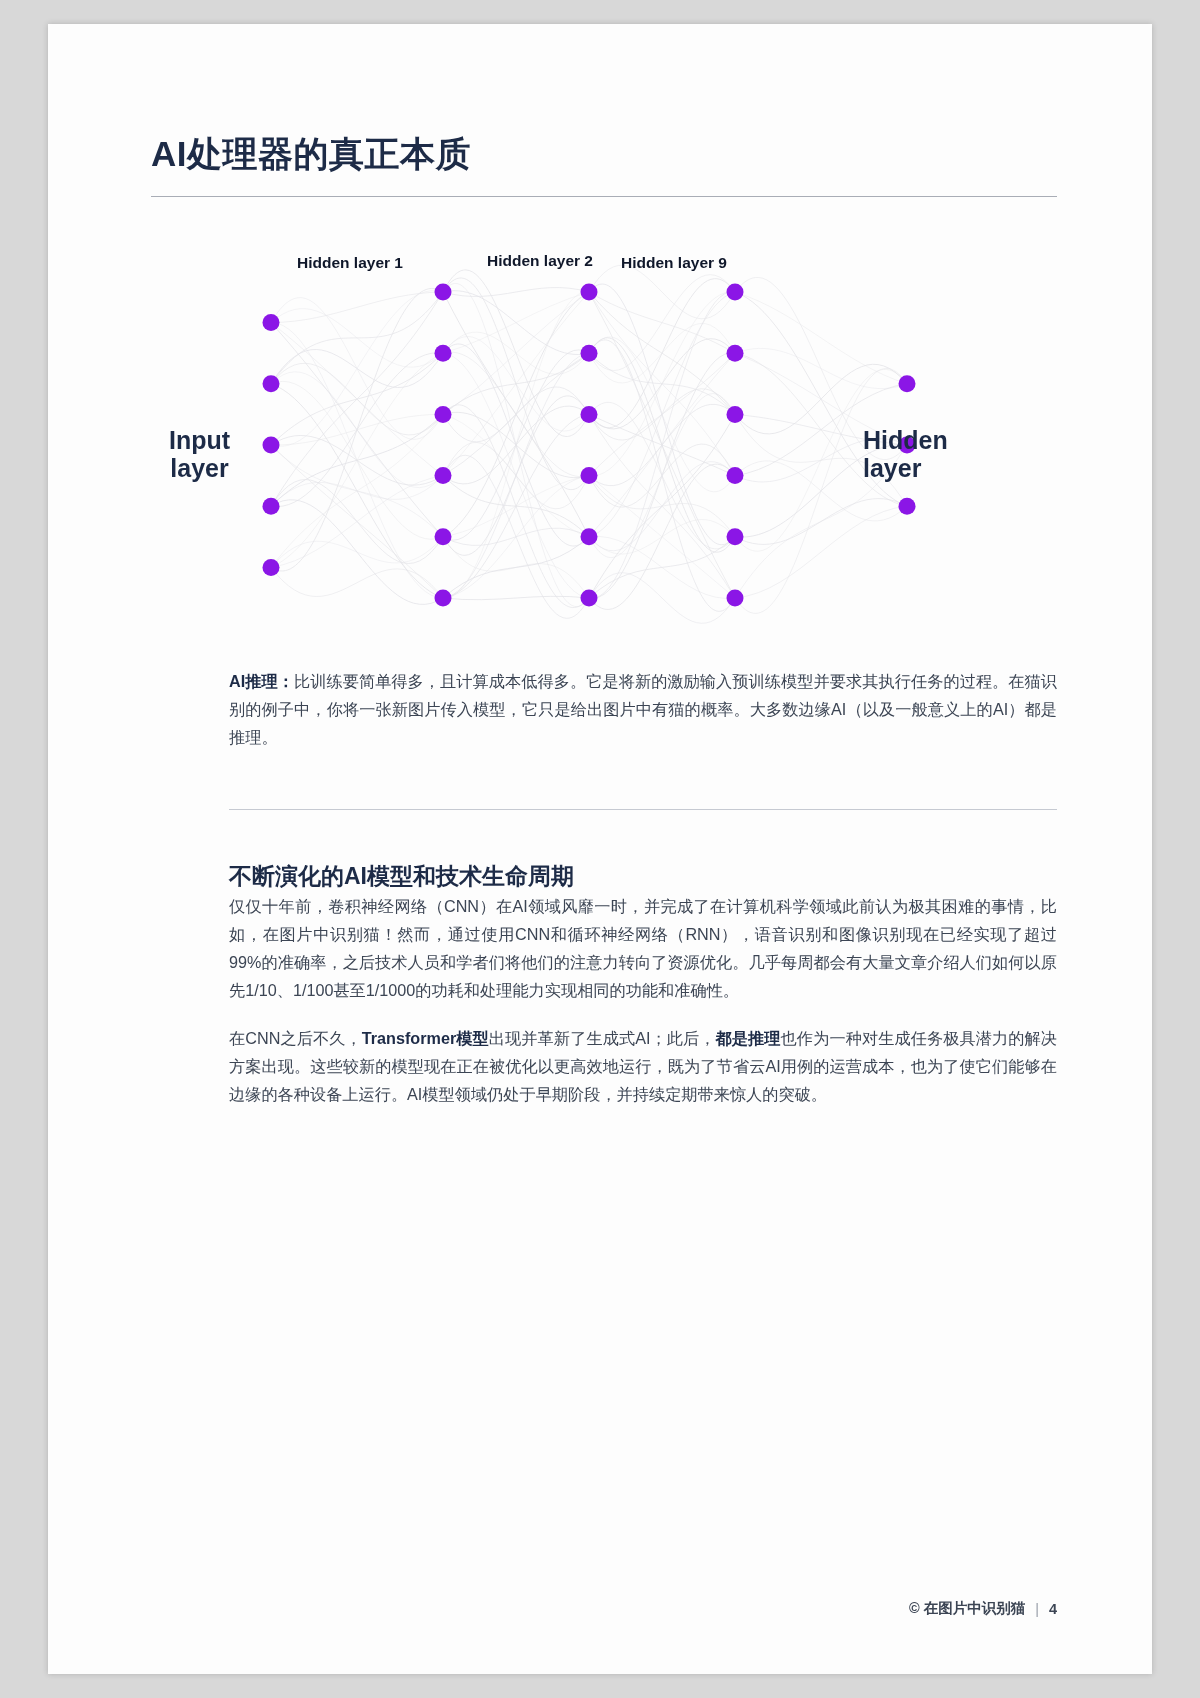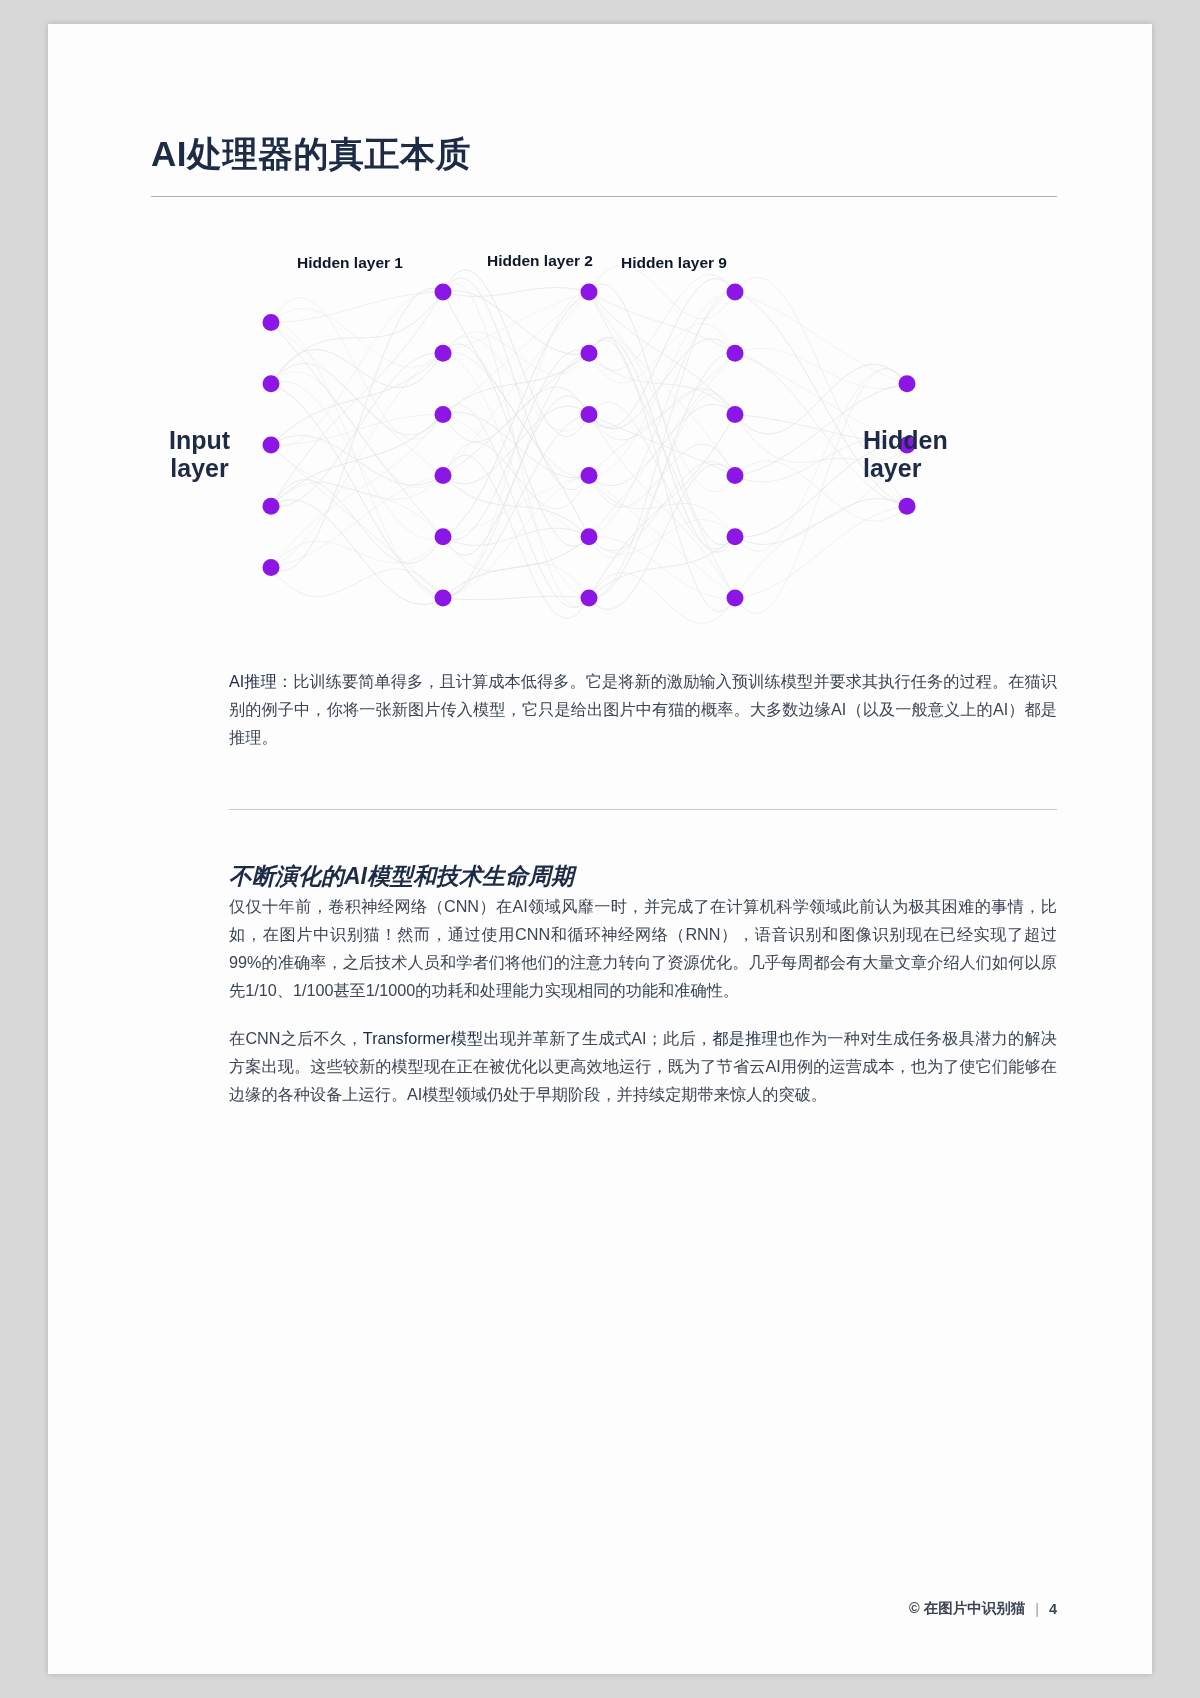--- a/index.html
+++ b/index.html
@@ -51,21 +51,21 @@
   .body-block { position:absolute; left:78px; width:828px; }
   p.para {
     margin:0 0 21px 0;
     font-size:16.2px;
     line-height:1.72;
     color:#3c4554;
     text-align:justify;
     text-justify:inter-ideograph;
   }
   p.para:last-child { margin-bottom:0; }
-  .bold { font-weight:normal; color:#1d2b47;margin-top:36px; }
+  .bold { font-weight:bold; color:#1d2b47;margin-top:36px; }
 
   .section-rule {
     position:absolute; left:78px; width:828px; height:1px;
     background:#c6cad2;
   }
   .section-heading {
     position:absolute; left:78px;
     font-size:23px; font-weight:bold; color:#1d2b47;
     white-space:nowrap;
   }
@@ -255,21 +255,21 @@
         <div>layer</div>
       </div>
     </div>
 
     <div class="body-block" style="top:644px;">
       <p class="para"><span class="bold">AI推理：</span><span>比训练要简单得多，且计算成本低得多。它是将新的激励输入预训练模型并要求其执行任务的过程。在猫识别的例子中，你将一张新图片传入模型，它只是给出图片中有猫的概率。大多数边缘AI（以及一般意义上的AI）都是推理。</span></p>
     </div>
 
     <div class="section-rule" style="top:785px;"></div>
 
-    <h2 class="section-heading" style="top:818px;font-style:italic;">不断演化的AI模型和技术生命周期</h2>
+    <h2 class="section-heading" style="top:818px;">不断演化的AI模型和技术生命周期</h2>
 
     <div class="body-block" id="section-body" style="top:869px;">
         <p class="para"><span>仅仅十年前，卷积神经网络（CNN）在AI领域风靡一时，并完成了在计算机科学领域此前认为极其困难的事情，比如，在图片中识别猫！然而，通过使用CNN和循环神经网络（RNN），语音识别和图像识别现在已经实现了超过99%的准确率，之后技术人员和学者们将他们的注意力转向了资源优化。几乎每周都会有大量文章介绍人们如何以原先1/10、1/100甚至1/1000的功耗和处理能力实现相同的功能和准确性。</span></p>
         <p class="para"><span>在CNN之后不久，</span><span class="bold">Transformer模型</span><span>出现并革新了生成式AI；此后，</span><span class="bold">都是推理</span><span>也作为一种对生成任务极具潜力的解决方案出现。这些较新的模型现在正在被优化以更高效地运行，既为了节省云AI用例的运营成本，也为了使它们能够在边缘的各种设备上运行。AI模型领域仍处于早期阶段，并持续定期带来惊人的突破。</span></p>
       </div>
 
   </div>
 
   <div class="footer">
     <span>© 在图片中识别猫</span>

